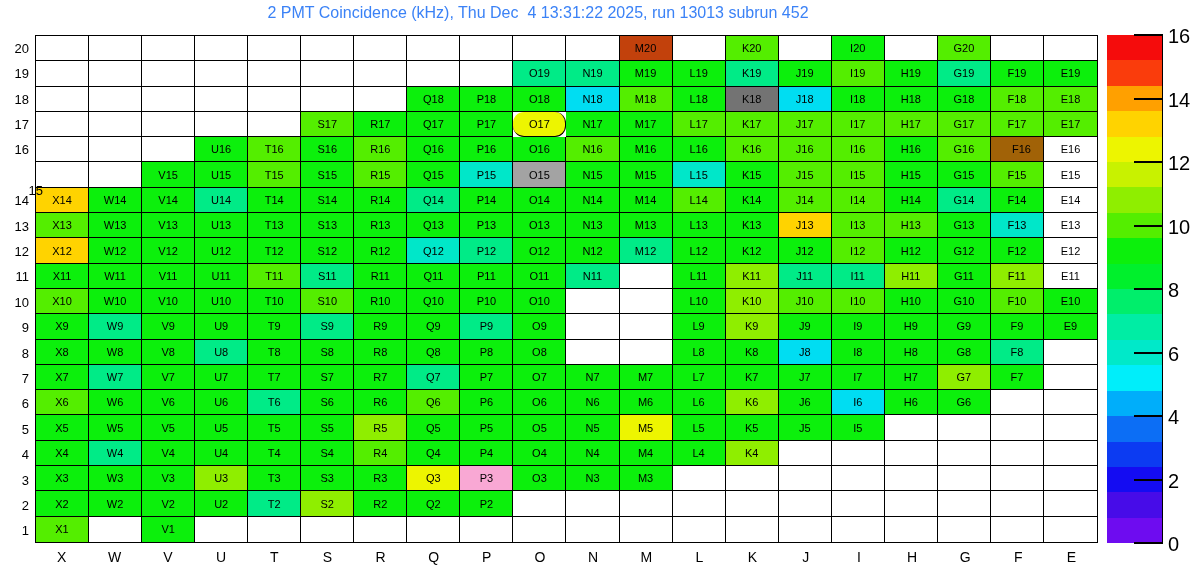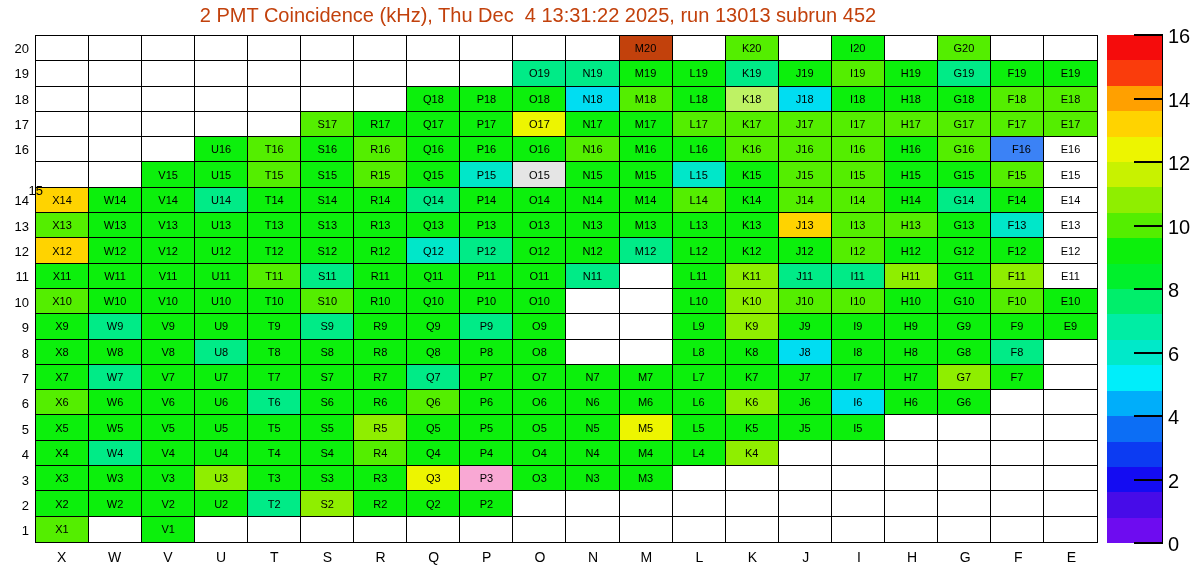--- a/index.html
+++ b/index.html
@@ -2,21 +2,21 @@
 <html><head>
 <meta charset="utf-8">
 <style>
   html,body{margin:0;padding:0;background:#fff;}
   #canvas{
     position:relative;width:1196px;height:572px;background:#fff;
     font-family:"Liberation Sans",sans-serif;overflow:hidden;
   }
   #title{
     position:absolute;left:0;top:4px;width:1076px;text-align:center;
-    font-size:20px;color:#c2410c;white-space:pre;letter-spacing:0;
+    font-size:16px;color:#3b82f6;white-space:pre;letter-spacing:0;
   }
   #grid{
     position:absolute;left:35px;top:35px;width:1063px;height:508px;
     display:grid;grid-template-columns:repeat(20,1fr);grid-template-rows:repeat(20,1fr);
     border:1px solid #000;box-sizing:border-box;
   }
   .cell{
     border-right:1px solid #000;border-bottom:1px solid #000;
     display:flex;align-items:center;justify-content:center;
     font-size:11px;color:#000;box-sizing:border-box;overflow:hidden;
@@ -137,21 +137,21 @@
       </div>
       <div class="cell" style="background: rgb(0, 221, 242);">
         <span>N18</span>
       </div>
       <div class="cell" style="background: rgb(84, 238, 0);">
         <span>M18</span>
       </div>
       <div class="cell" style="background: rgb(12, 240, 12);">
         <span>L18</span>
       </div>
-      <div class="cell" style="background: #bef264;">
+      <div class="cell" style="background: #737373;">
         <span>K18</span>
       </div>
       <div class="cell" style="background: rgb(0, 221, 242);">
         <span>J18</span>
       </div>
       <div class="cell" style="background: rgb(12, 240, 12);">
         <span>I18</span>
       </div>
       <div class="cell" style="background: rgb(12, 240, 12);">
         <span>H18</span>
@@ -175,21 +175,21 @@
       </div>
       <div class="cell" style="background: rgb(12, 240, 12);">
         <span>R17</span>
       </div>
       <div class="cell" style="background: rgb(12, 240, 12);">
         <span>Q17</span>
       </div>
       <div class="cell" style="background: rgb(12, 240, 12);">
         <span>P17</span>
       </div>
-      <div class="cell" style="background: rgb(237, 245, 0);">
+      <div class="cell" style="background: rgb(237, 245, 0); border-radius: 11px;">
         <span>O17</span>
       </div>
       <div class="cell" style="background: rgb(12, 240, 12);">
         <span>N17</span>
       </div>
       <div class="cell" style="background: rgb(12, 240, 12);">
         <span>M17</span>
       </div>
       <div class="cell" style="background: rgb(84, 238, 0);">
         <span>L17</span>
@@ -256,21 +256,21 @@
       </div>
       <div class="cell" style="background: rgb(84, 238, 0);">
         <span>I16</span>
       </div>
       <div class="cell" style="background: rgb(12, 240, 12);">
         <span>H16</span>
       </div>
       <div class="cell" style="background: rgb(84, 238, 0);">
         <span>G16</span>
       </div>
-      <div class="cell" style="background: #3b82f6; padding-left: 9px;">
+      <div class="cell" style="background: #a16207; padding-left: 9px;">
         <span>F16</span>
       </div>
       <div class="cell c20n" style="background: rgb(255, 255, 255);">
         <span>E16</span>
       </div>
       <div class="cell"></div>
       <div class="cell"></div>
       <div class="cell" style="background: rgb(12, 240, 12);">
         <span>V15</span>
       </div>
@@ -285,21 +285,21 @@
       </div>
       <div class="cell" style="background: rgb(84, 238, 0);">
         <span>R15</span>
       </div>
       <div class="cell" style="background: rgb(12, 240, 12);">
         <span>Q15</span>
       </div>
       <div class="cell" style="background: rgb(0, 231, 201);">
         <span>P15</span>
       </div>
-      <div class="cell" style="background: #e5e5e5;">
+      <div class="cell" style="background: #a3a3a3;">
         <span>O15</span>
       </div>
       <div class="cell" style="background: rgb(12, 240, 12);">
         <span>N15</span>
       </div>
       <div class="cell" style="background: rgb(12, 240, 12);">
         <span>M15</span>
       </div>
       <div class="cell" style="background: rgb(0, 231, 201);">
         <span>L15</span>

